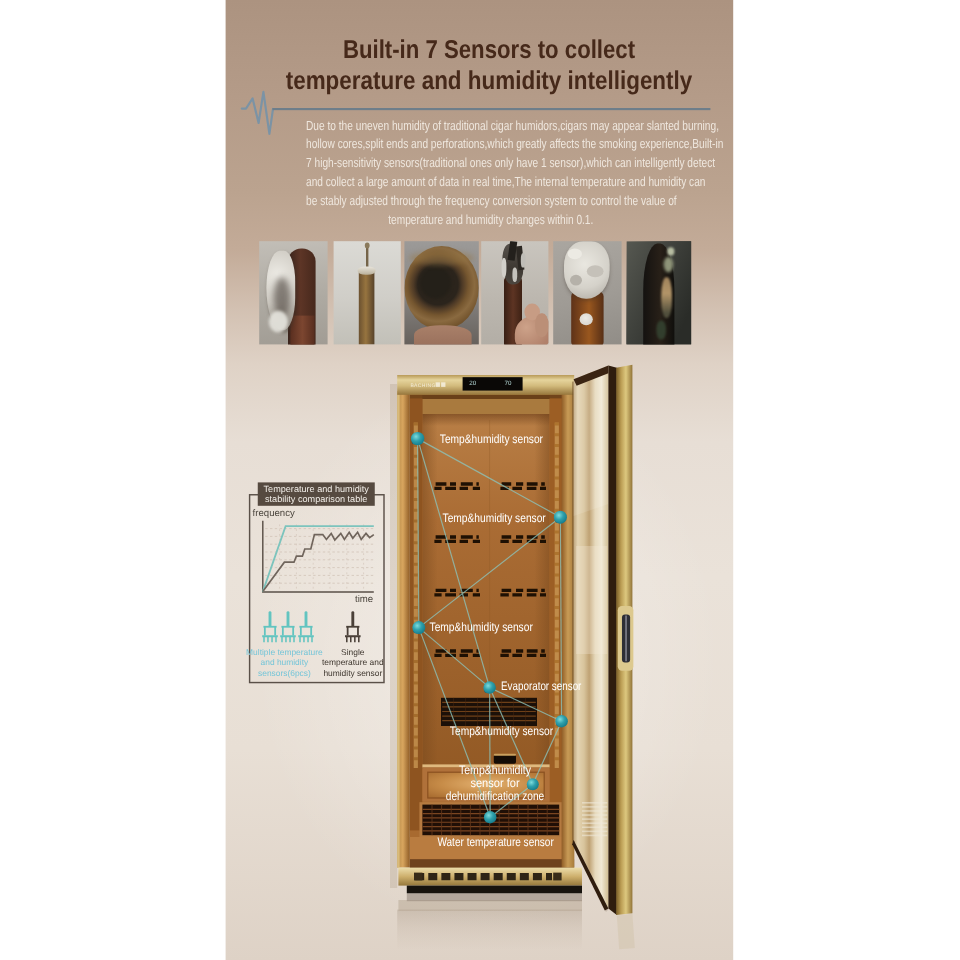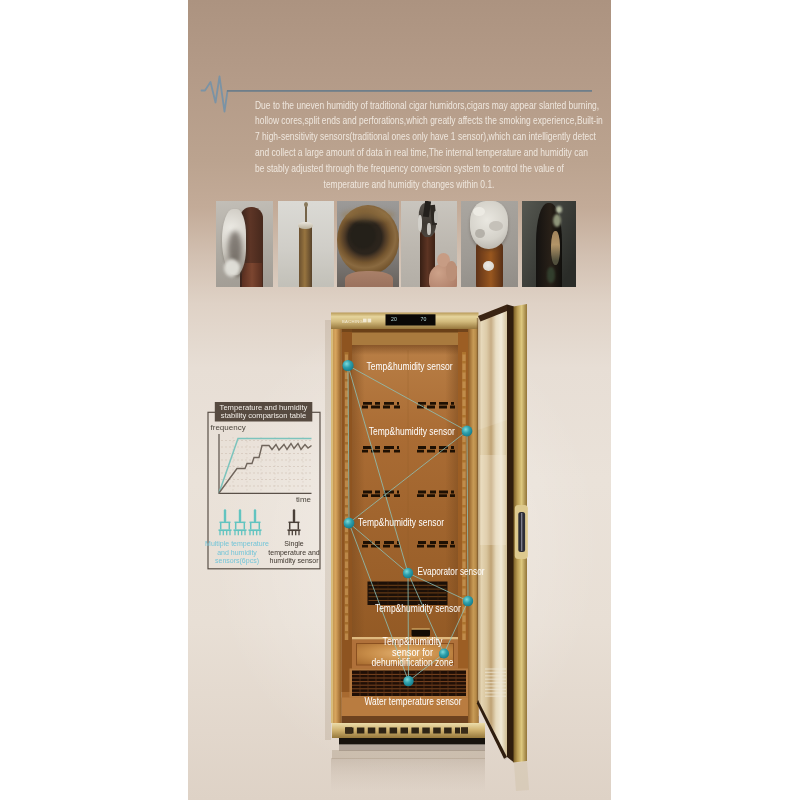--- a/index.html
+++ b/index.html
@@ -9,20 +9,24 @@
       radial-gradient(ellipse 260px 310px at 218px 545px, rgba(255,255,255,.38), rgba(255,255,255,0) 75%),
       linear-gradient(180deg,#ac9380 0%,#b49b88 10%,#bba38f 20%,#c3ab98 26%,#d2c0b1 32%,#dfd2c6 38%,#e7ded5 46%,#eae2d9 60%,#e8dfd5 78%,#ded2c6 100%);
   }
   .abs{position:absolute;}
 </style>
 </head>
 <body>
 
 <div id="page">
 
+<div class="abs" style="left:8px;top:27.5px;width:423px;color:#46291a;font-weight:bold;">
+  <div style="font-size:21.5px;line-height:26.5px;text-align:center;transform:scaleX(.86);">Built-in 7 Sensors to collect</div>
+  <div style="font-size:21.5px;line-height:26.5px;text-align:center;transform:scaleX(.87);">temperature and humidity intelligently</div>
+</div>
 
 <div class="abs" style="left:21px;top:97.5px;width:400px;text-align:center;color:#efe7de;font-size:11px;line-height:15.9px;transform:scaleX(.77);white-space:nowrap;">Due to the uneven humidity of traditional cigar humidors,cigars may appear slanted burning,<br>hollow cores,split ends and perforations,which greatly affects the smoking experience,Built-in<br>7 high-sensitivity sensors(traditional ones only have 1 sensor),which can intelligently detect<br>and collect a large amount of data in real time,The internal temperature and humidity can<br>be stably adjusted through the frequency conversion system to control the value of<br>temperature and humidity changes within 0.1.</div>
 
 <div class="abs" style="left:28px;top:201px;width:56.5px;height:86px;background:linear-gradient(175deg,#c2beb7,#aeaaa2 55%,#a19c94);overflow:hidden;">
   <div class="abs" style="left:24px;top:6px;width:23px;height:84px;border-radius:11px 11px 0 0;background:linear-gradient(90deg,#3a241c,#5d3526 45%,#46281c);"></div>
   <div class="abs" style="left:26px;top:62px;width:20px;height:26px;background:linear-gradient(90deg,#5a2f20,#7c4630 50%,#582e1f);"></div>
   <div class="abs" style="left:6px;top:8px;width:24px;height:66px;border-radius:48% 40% 42% 55%;background:radial-gradient(circle at 38% 30%,#eceae4,#cdc9c1 50%,#9a958c 85%);box-shadow:1px 2px 3px rgba(60,50,40,.5);"></div>
   <div class="abs" style="left:12px;top:30px;width:14px;height:34px;border-radius:50%;background:rgba(72,64,56,.6);filter:blur(2.5px);"></div>
   <div class="abs" style="left:8px;top:58px;width:16px;height:18px;border-radius:50%;background:rgba(230,228,222,.9);filter:blur(1.5px);"></div>
 </div>

